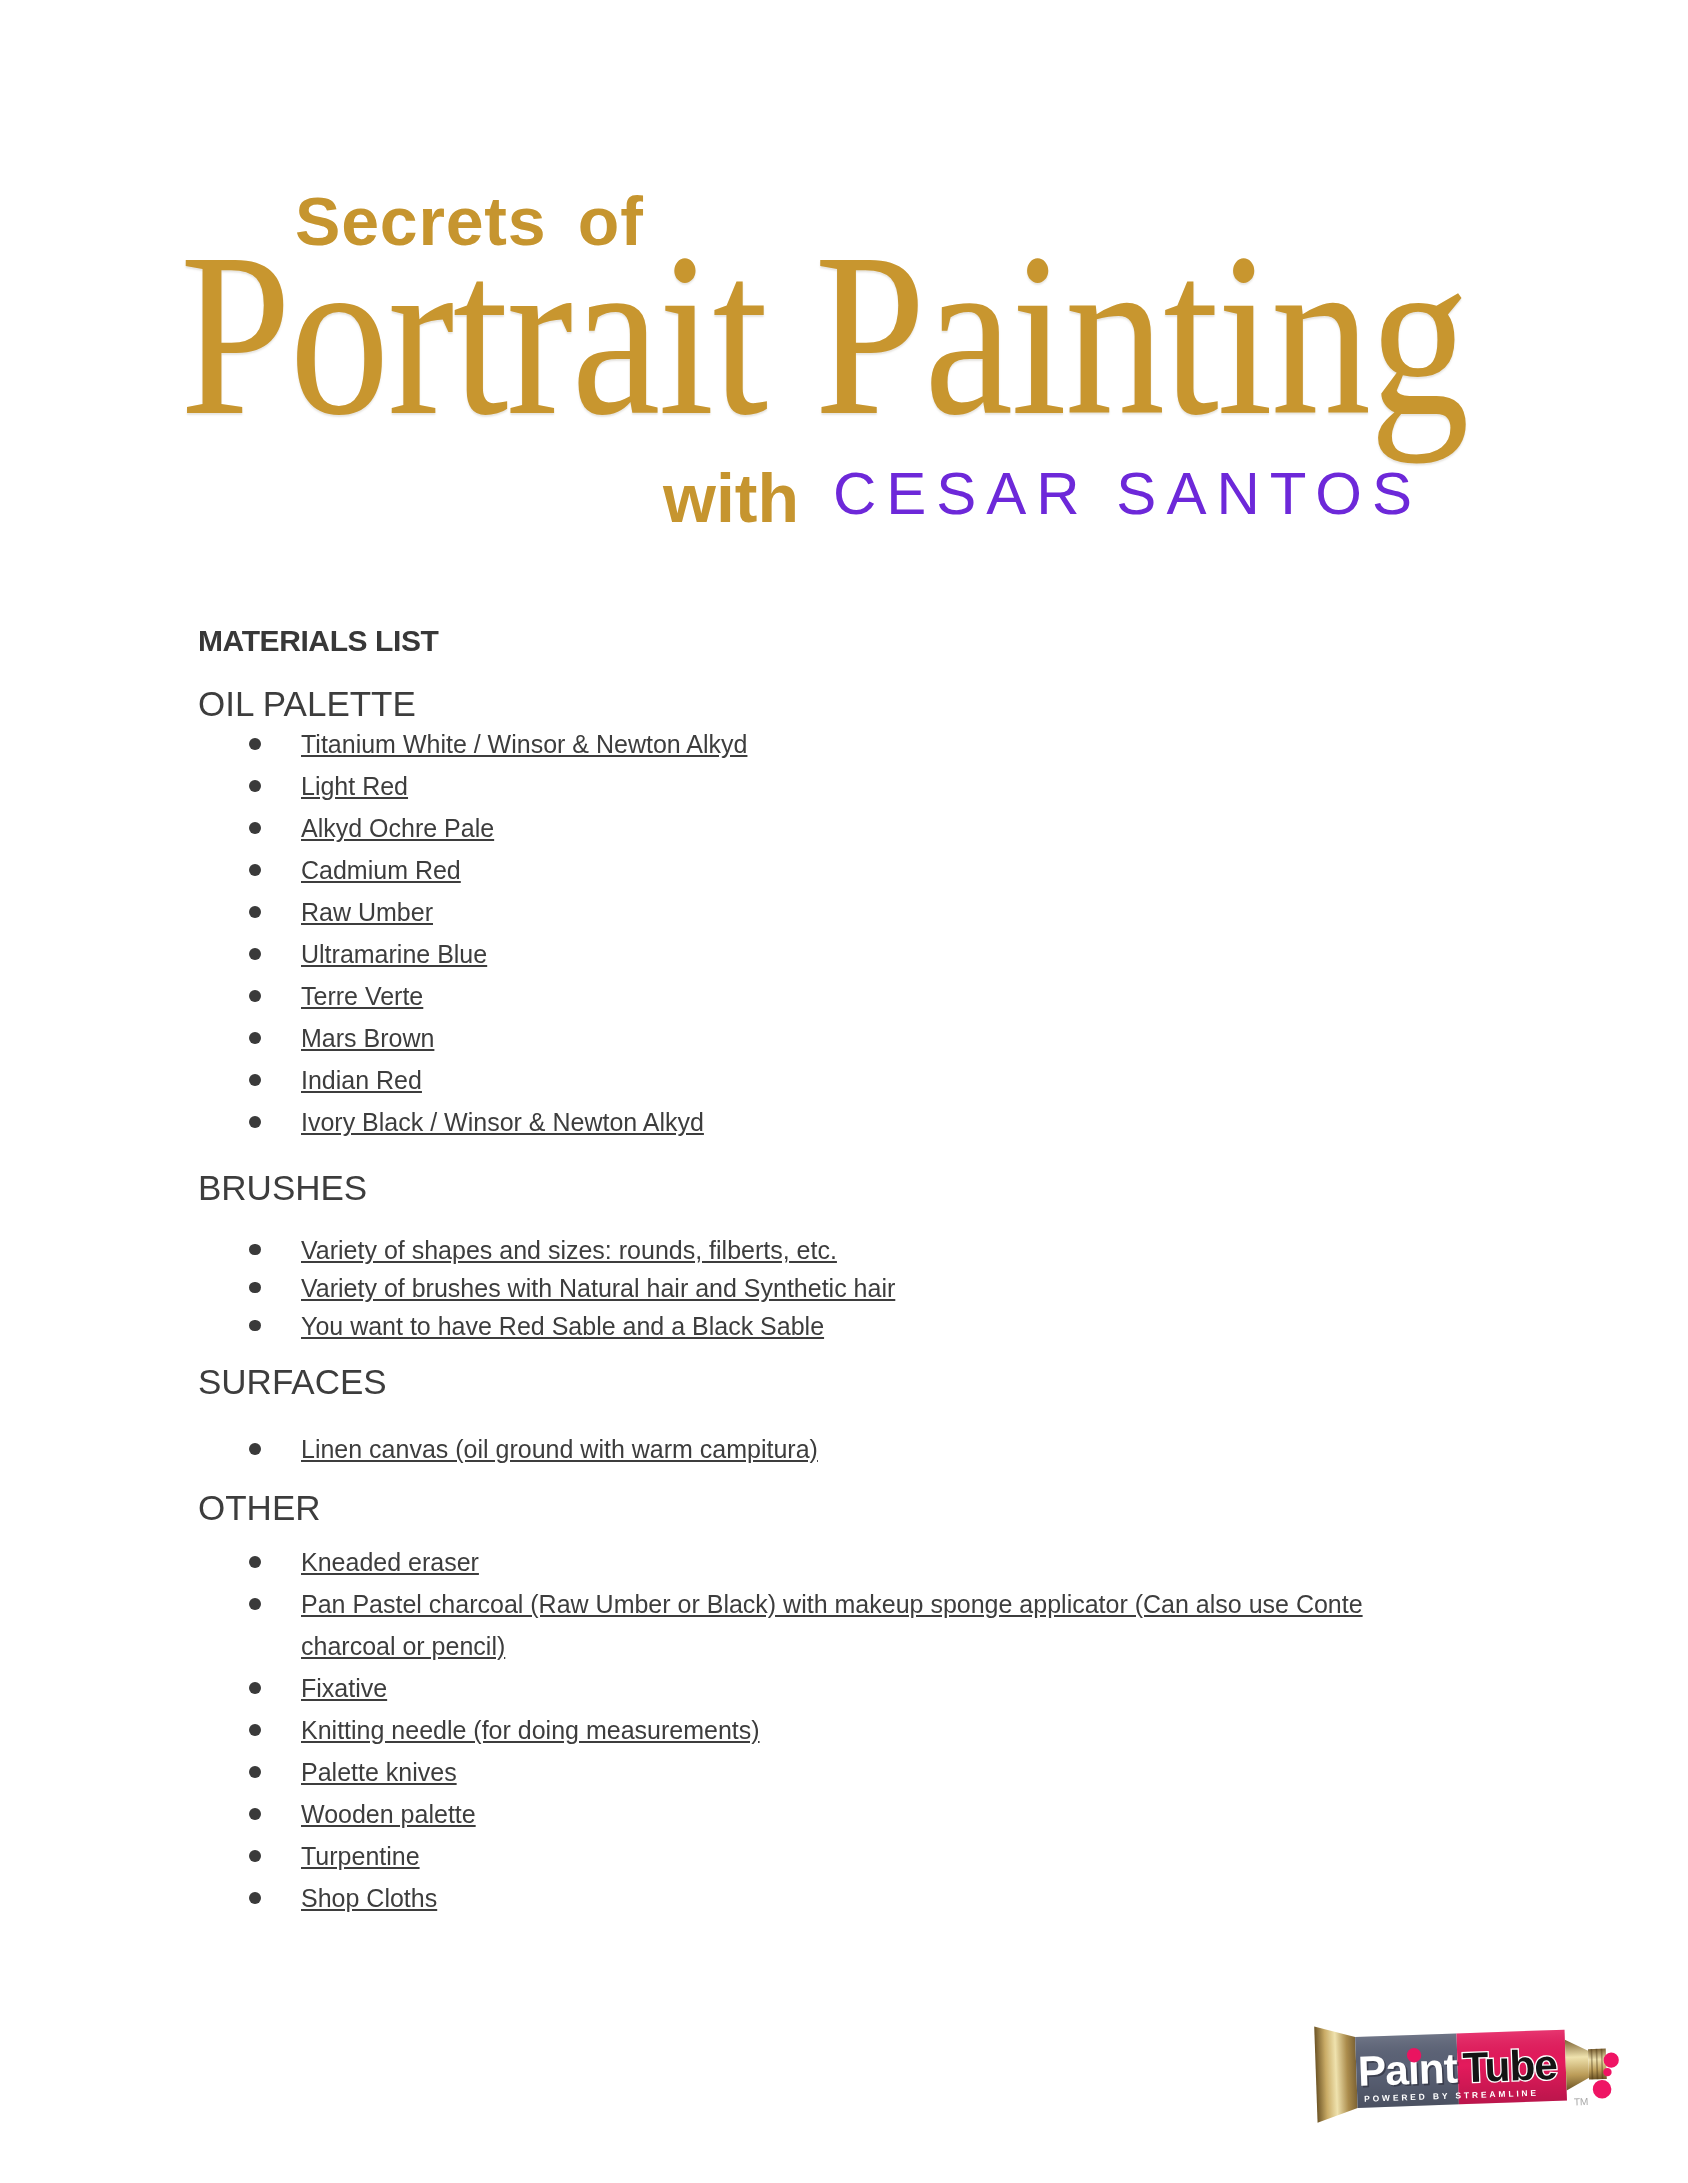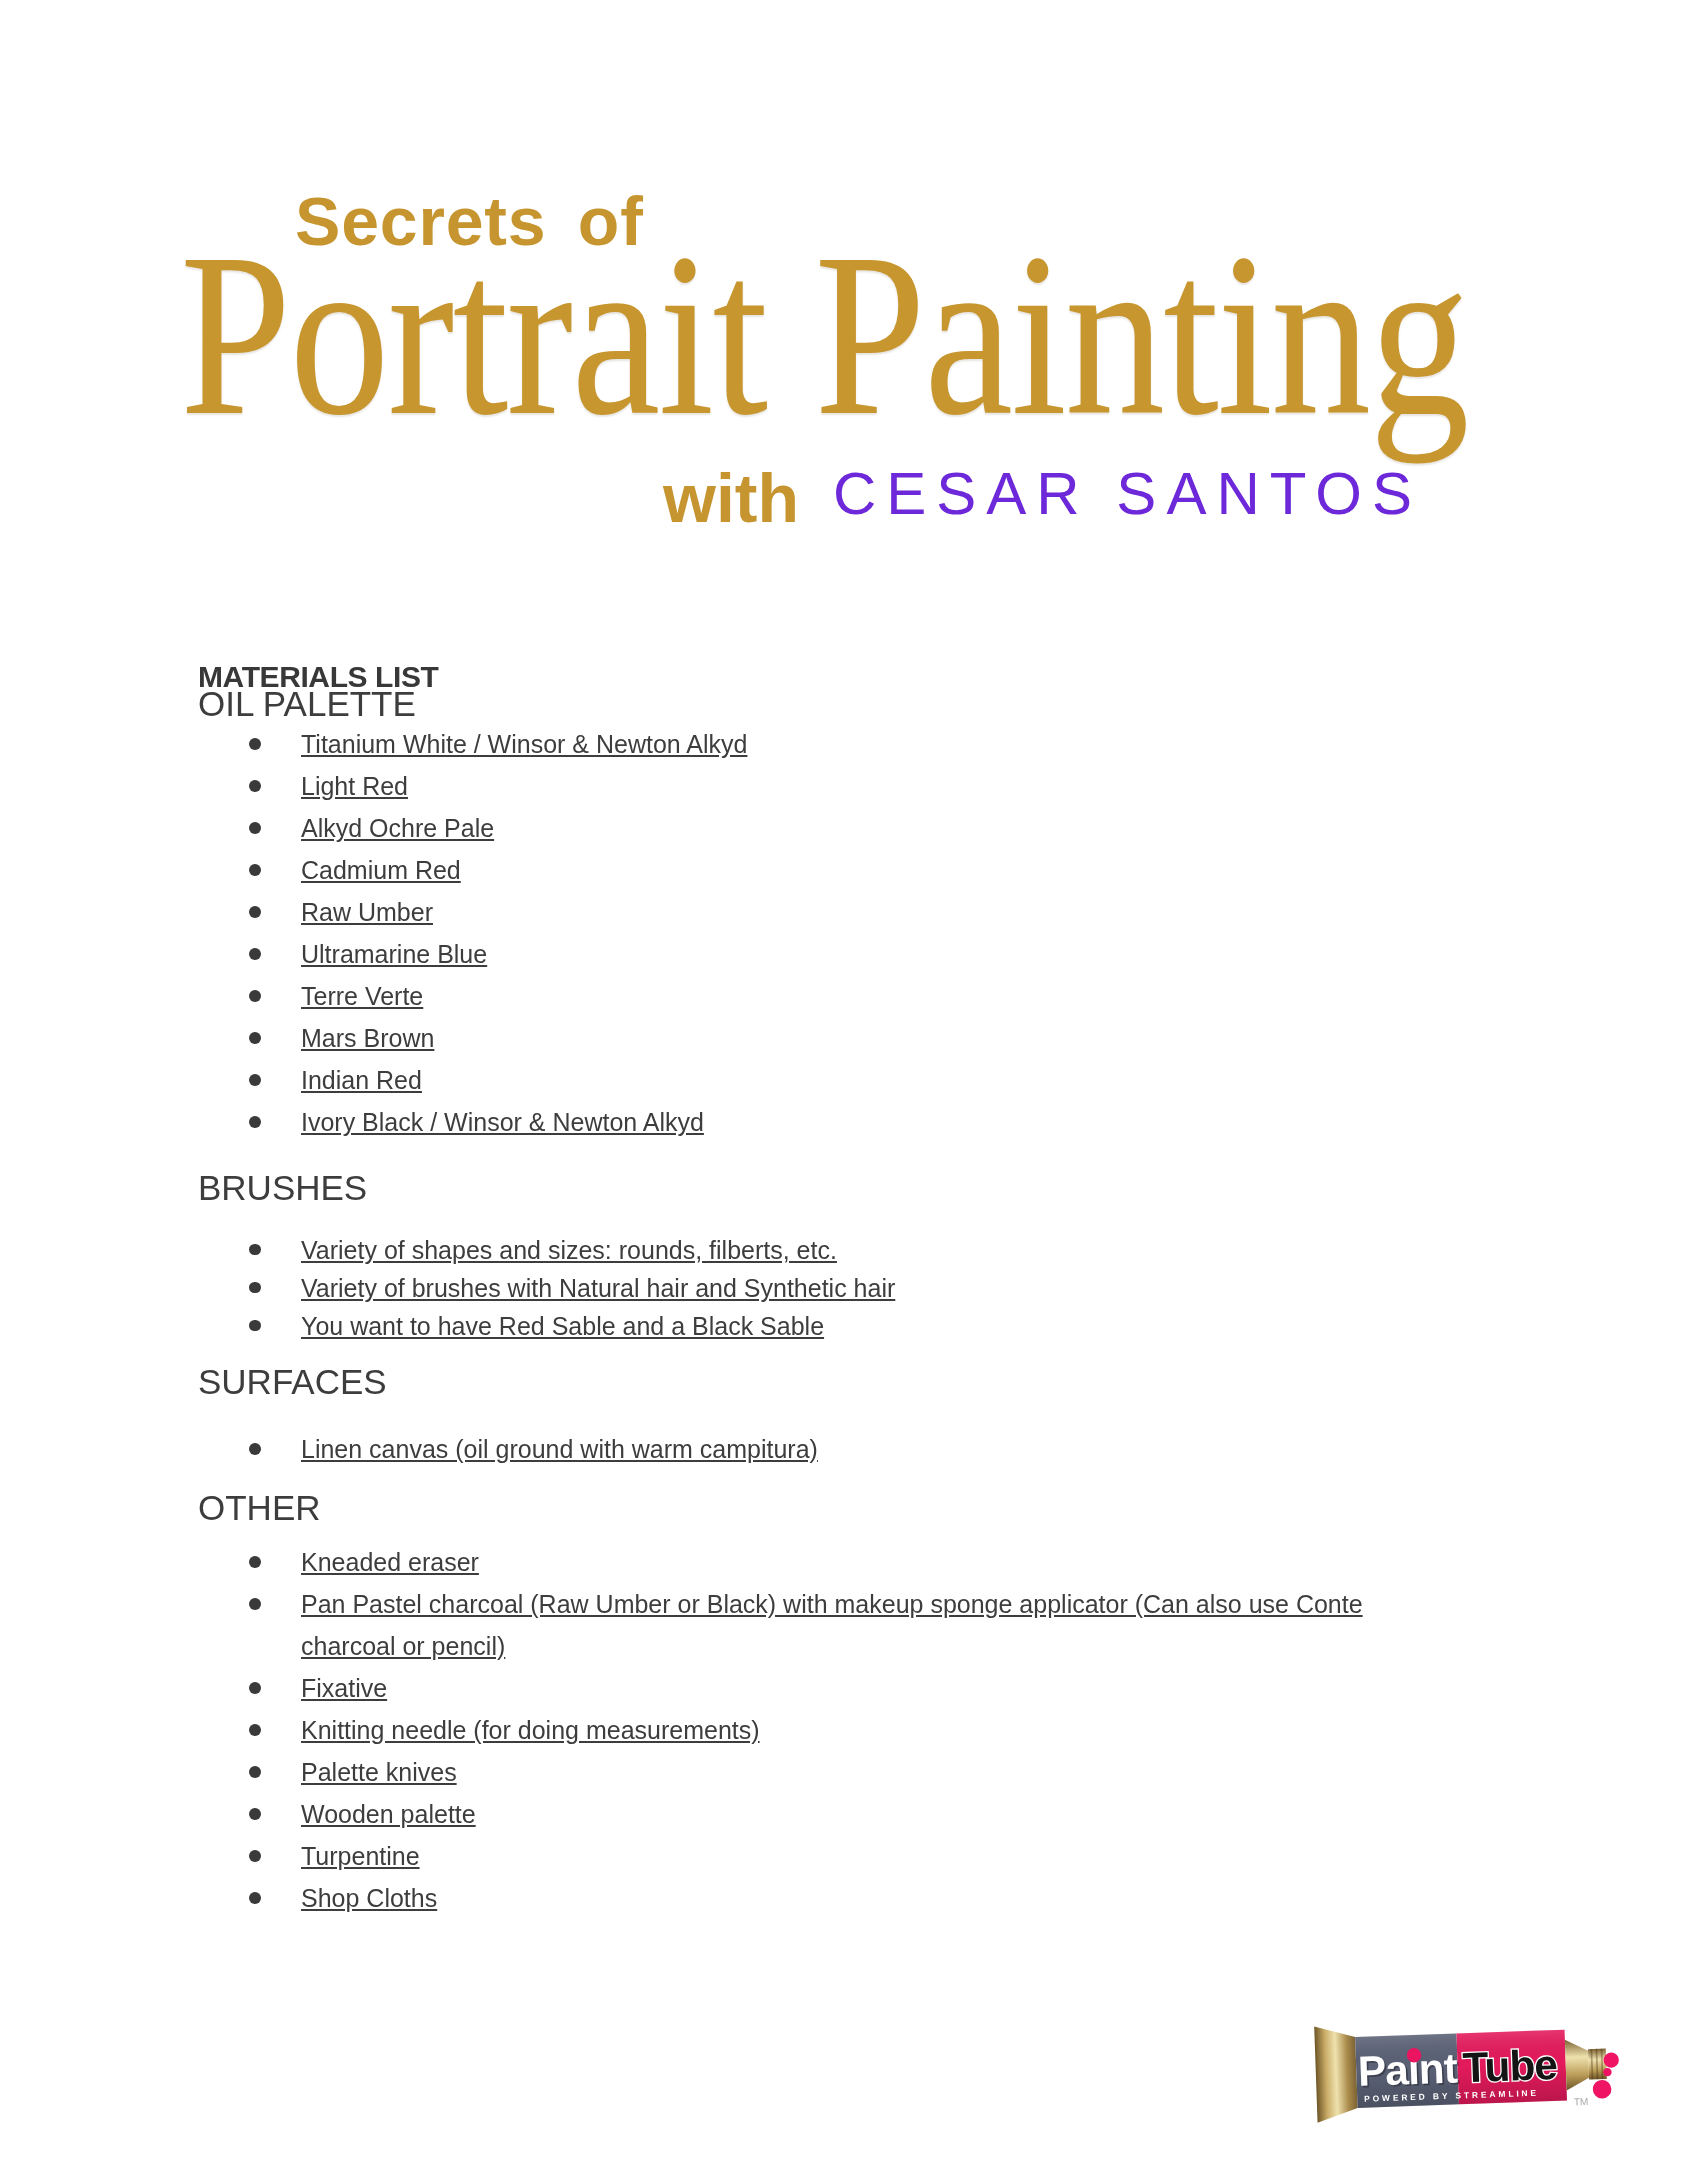--- a/index.html
+++ b/index.html
@@ -31,21 +31,21 @@
   .subtitle .with{
     font-size:68px;font-weight:bold;color:#c6952f;
   }
   .subtitle .name{
     font-size:60px;font-weight:normal;color:#6d28d9;letter-spacing:10px;
   }
   
   .h1{
     position:absolute;left:198px;
     font-size:30px;font-weight:bold;color:#383838;
-    line-height:30px;letter-spacing:-0.4px;white-space:nowrap;margin-top:36px;
+    line-height:30px;letter-spacing:-0.4px;white-space:nowrap;
   }
   .h2{
     position:absolute;left:198px;
     font-size:35px;font-weight:normal;color:#3d3d3d;
     line-height:35px;white-space:nowrap;
   }
   ul.blist{
     position:absolute;left:249px;
     margin:0;padding:0;list-style:none;
     font-size:25px;color:#3d3d3d;text-decoration:underline;

